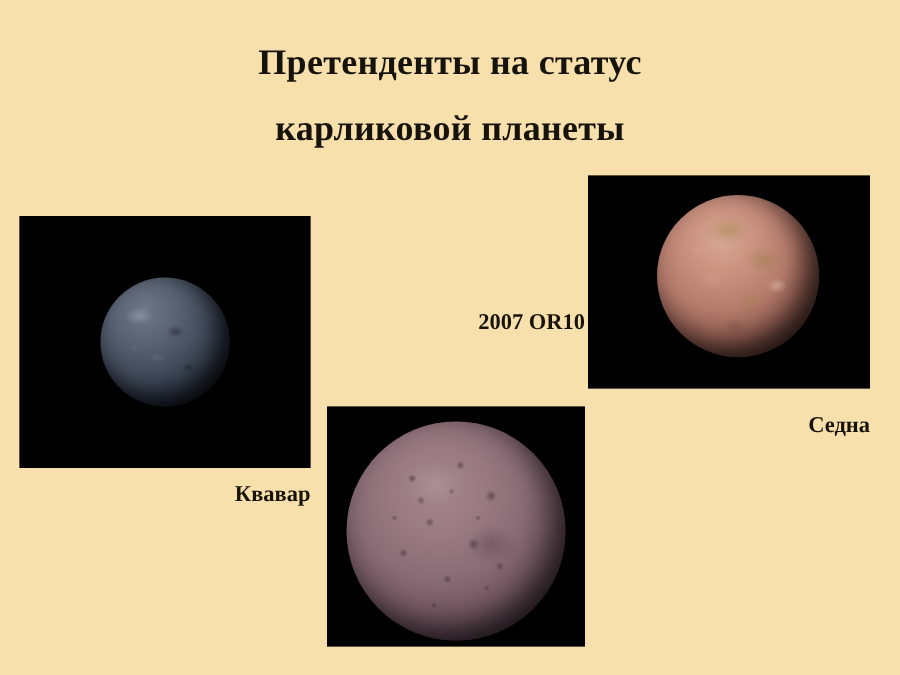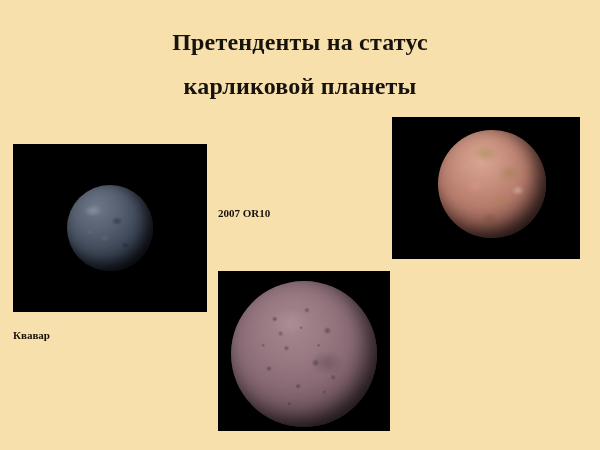--- a/index.html
+++ b/index.html
@@ -138,27 +138,27 @@
       radial-gradient(circle 2px at 64% 76%, rgba(40,28,34,0.4) 0%, rgba(40,28,34,0) 100%),
       radial-gradient(circle 2px at 40% 84%, rgba(40,28,34,0.4) 0%, rgba(40,28,34,0) 100%),
       radial-gradient(ellipse 20% 14% at 40% 28%, rgba(196,176,182,0.22) 0%, rgba(196,176,182,0) 72%),
       radial-gradient(ellipse 16% 12% at 66% 56%, rgba(66,48,56,0.3) 0%, rgba(66,48,56,0) 72%);
   }
 
   
   .caption {
     position: absolute;
     font-family: "Liberation Serif", "DejaVu Serif", serif;
-    font-size: 11px;
+    font-size: 15px;
     font-weight: bold;
     color: #171309;
-    text-align: left;
+    text-align: right;
     white-space: nowrap;
   }
-  #caption-quaoar { left: 13px;  top: 322px; width: 194px; margin-top: 7px; }
+  #caption-quaoar { left: 13px;  top: 322px; width: 194px; }
   #caption-sedna  { left: 392px; top: 276px; width: 188px; }
   #caption-or10   { left: 218px; top: 207px; width: 172px; }
 </style>
 </head>
 <body>
 
 <div id="slide">
 
   <div id="slide-title">Претенденты на статус
 карликовой планеты</div>
@@ -172,20 +172,21 @@
   </div>
   <div class="caption" id="caption-quaoar">Квавар</div>
 
   <div class="photo-panel" id="panel-sedna">
     <div class="photo-inner">
       <div class="sphere" id="sphere-sedna">
         <div class="shade"></div>
       </div>
     </div>
   </div>
+  <div class="caption" id="caption-sedna">Седна</div>
 
   <div class="photo-panel" id="panel-or10">
     <div class="photo-inner">
       <div class="sphere" id="sphere-or10">
         <div class="shade"></div>
       </div>
     </div>
   </div>
   <div class="caption" id="caption-or10">2007 OR10</div>
 

